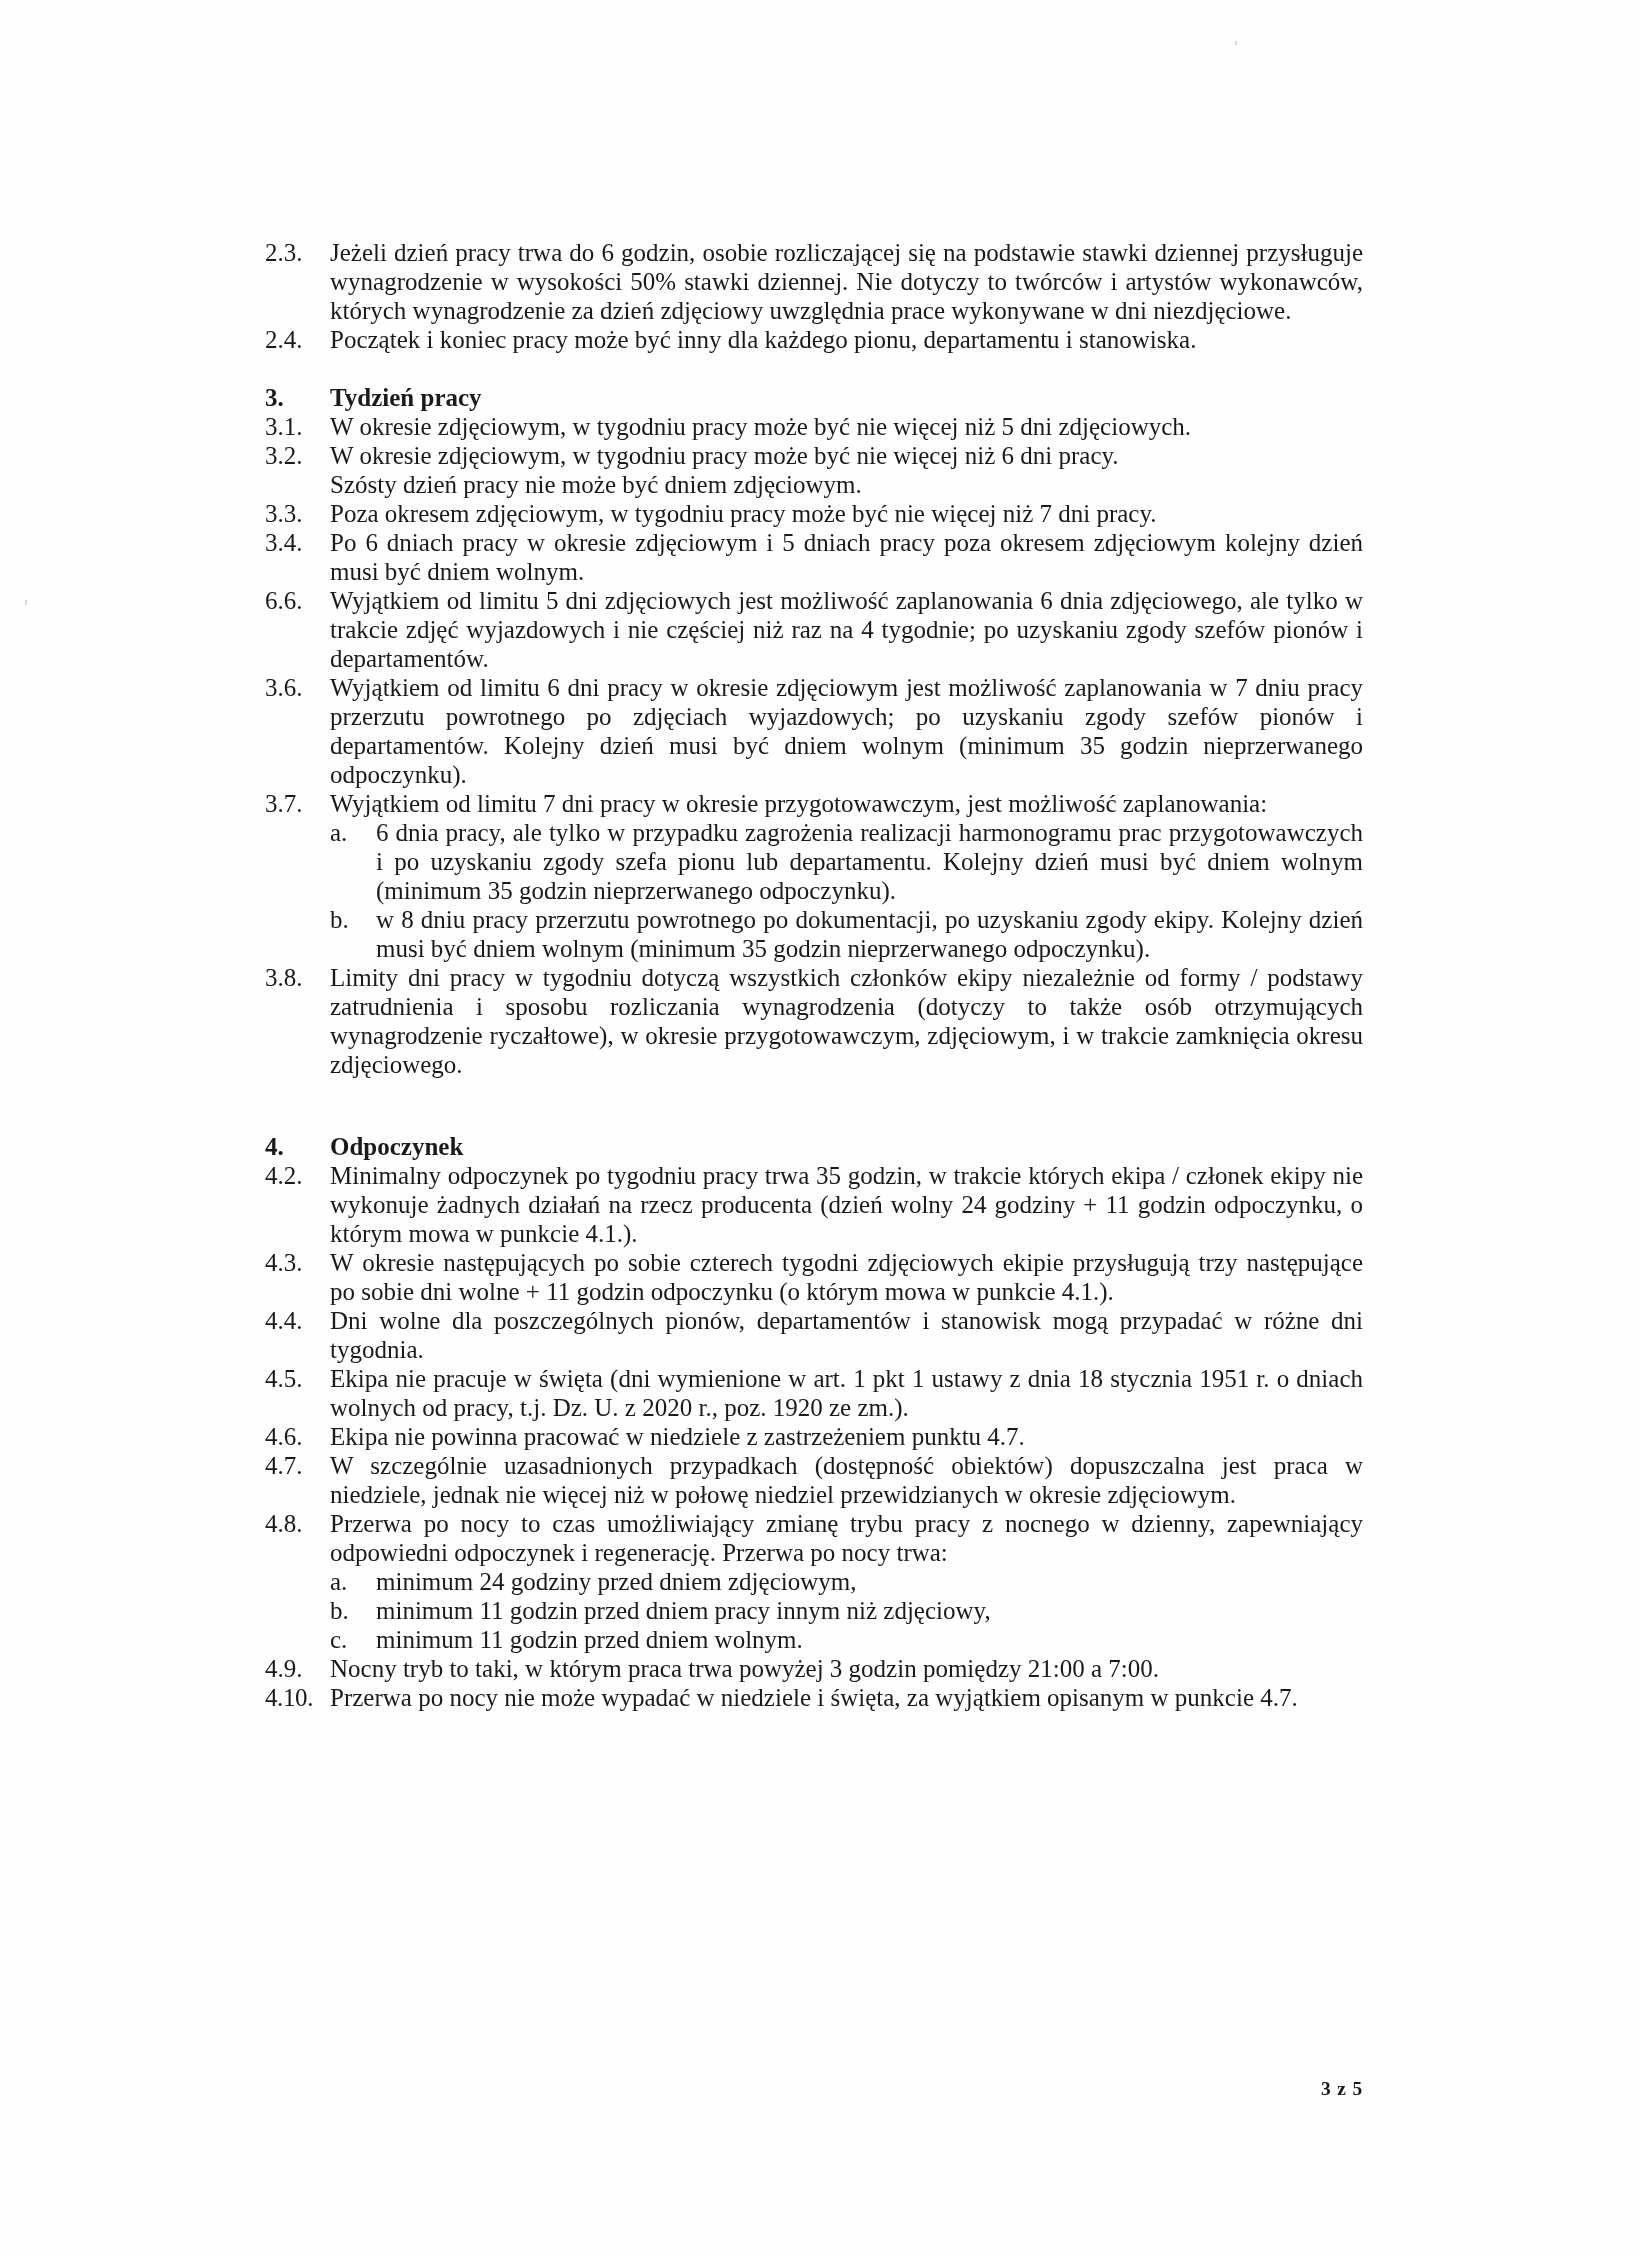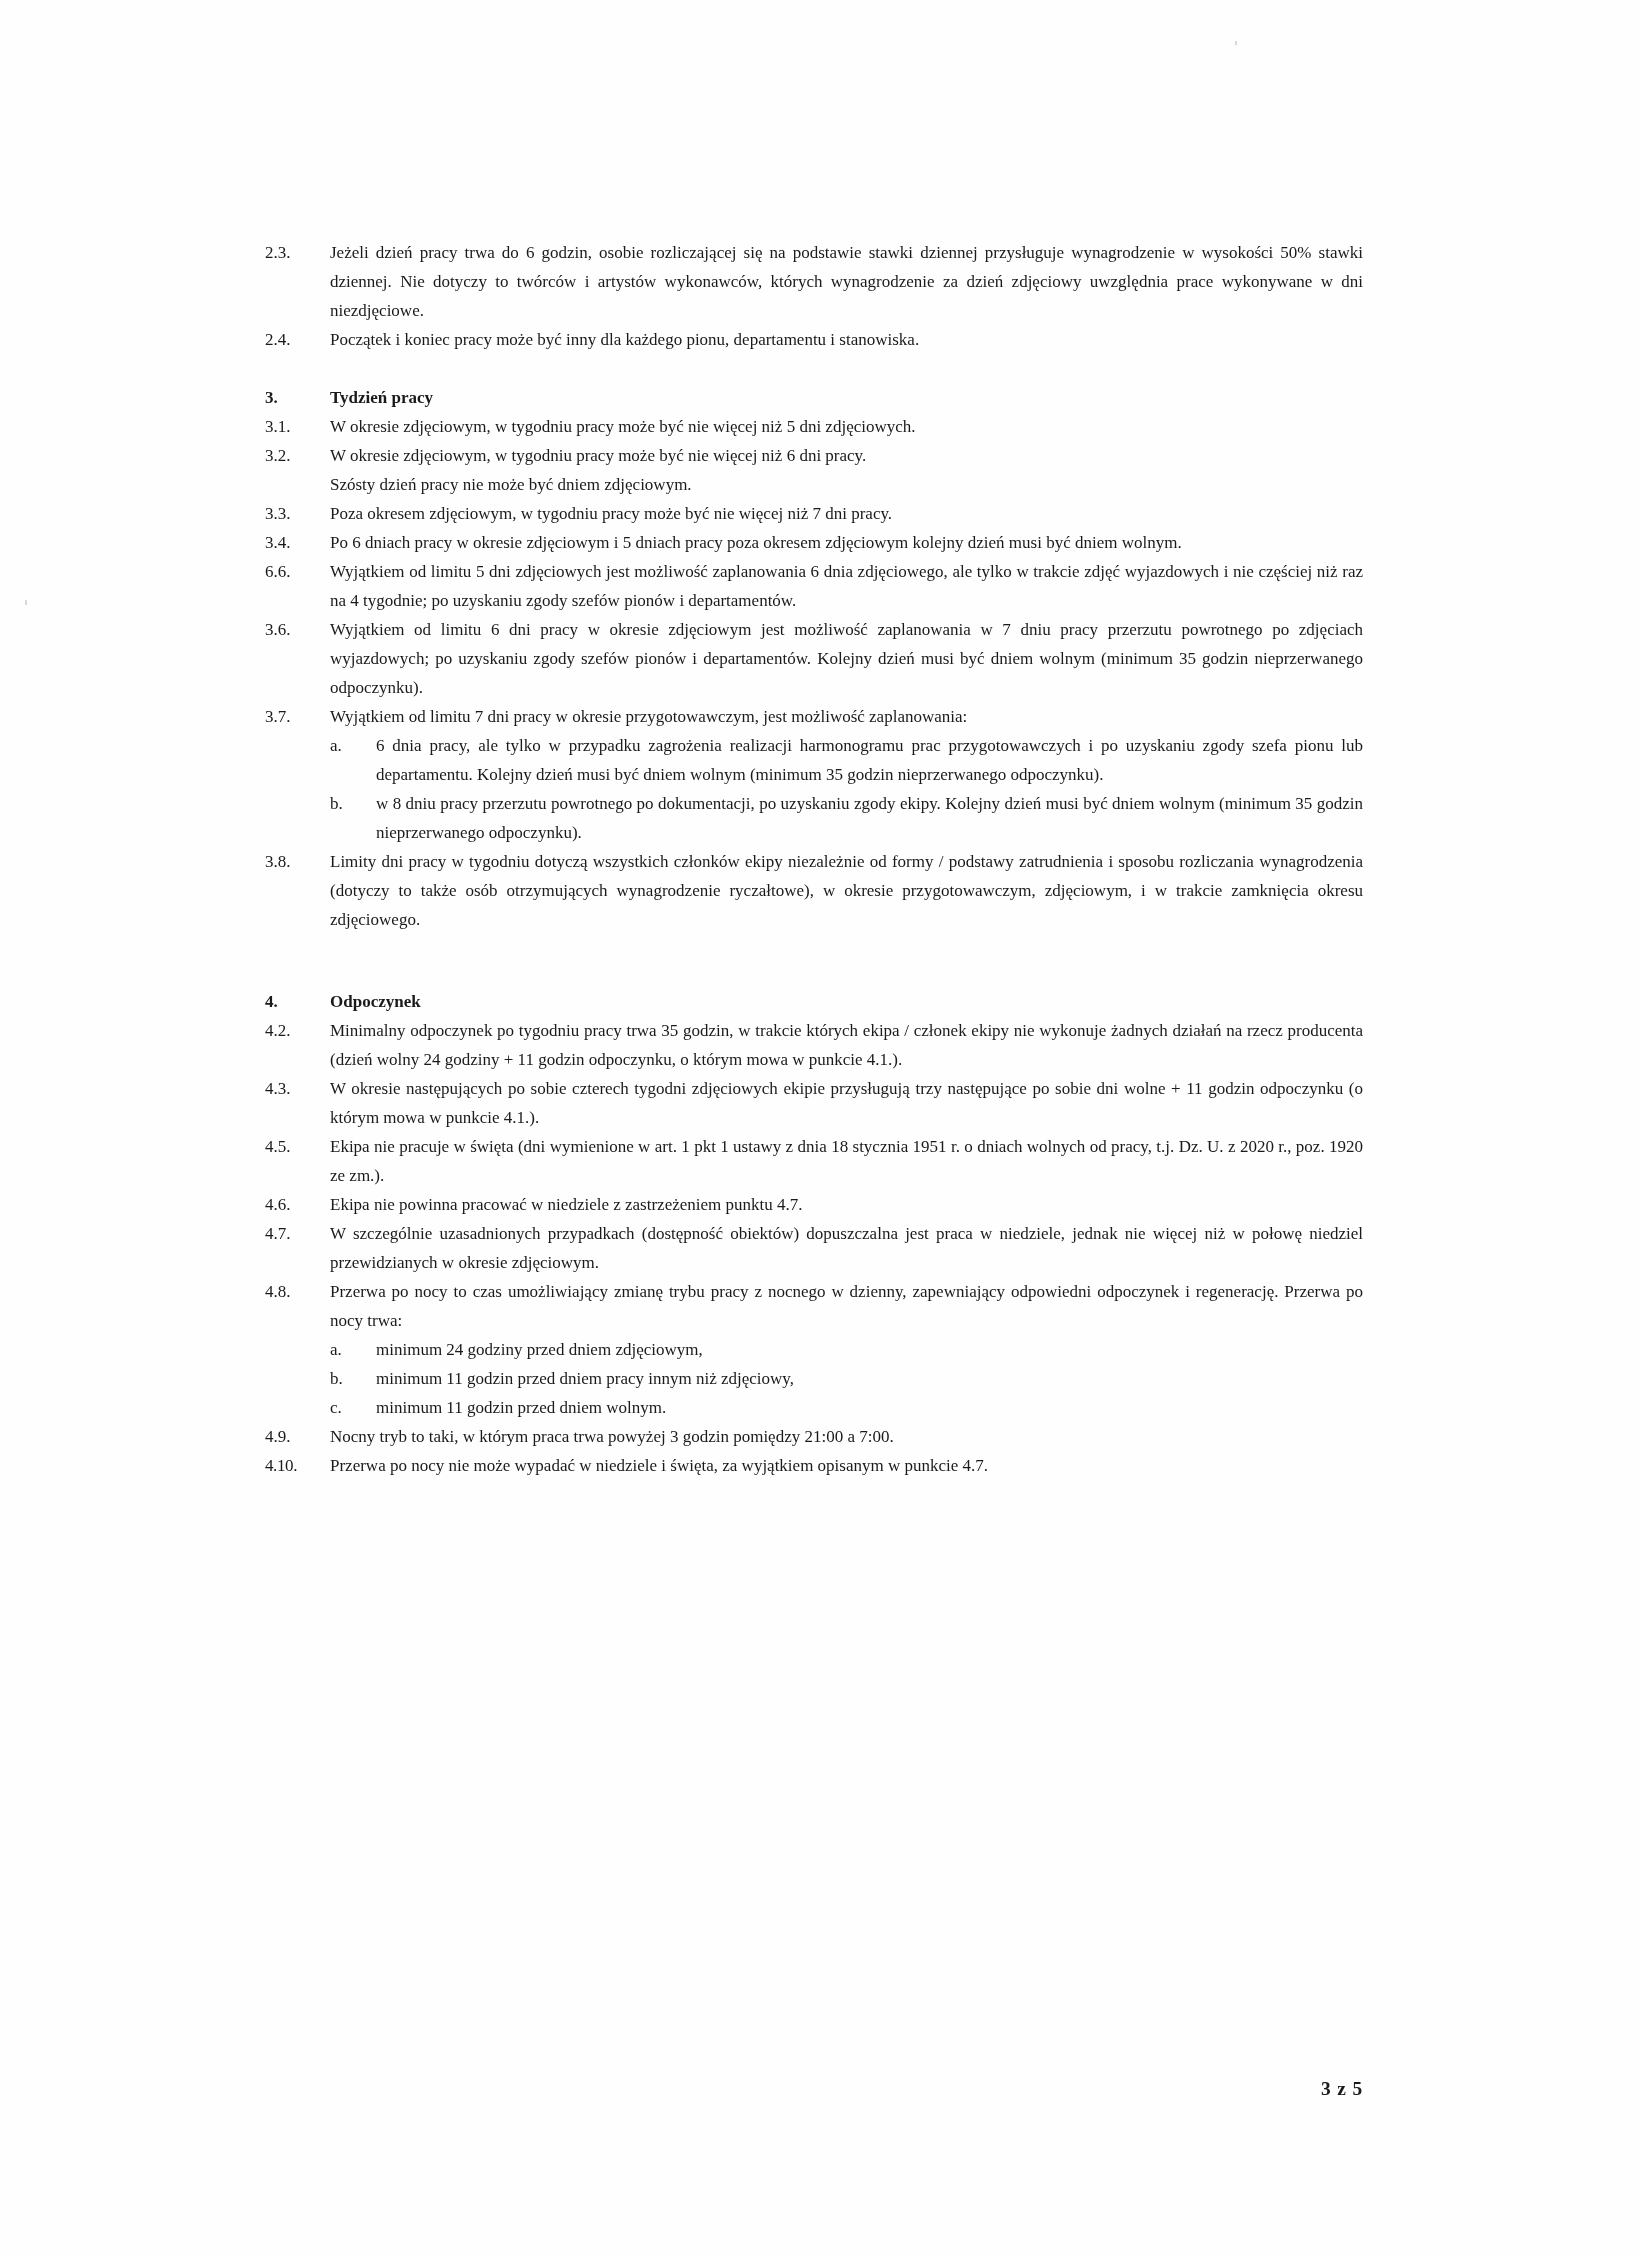--- a/index.html
+++ b/index.html
@@ -19,21 +19,21 @@
     position: absolute;
     left: 0; top: 0;
     width: 1642px; height: 2258px;
     background: #fefefe;
   }
   .content {
     position: absolute;
     left: 265px;
     top: 238px;
     width: 1098px;
-    font-size: 17px;
+    font-size: 25px;
     line-height: 29px;
   }
   .item {
     display: flex;
     align-items: flex-start;
   }
   .num {
     flex: 0 0 65px;
     width: 65px;
     white-space: nowrap;
@@ -152,20 +152,24 @@
       </div>
       <div class="item">
         <span class="num">4.2.</span>
         <span class="text">Minimalny odpoczynek po tygodniu pracy trwa 35 godzin, w trakcie których ekipa / członek ekipy nie wykonuje żadnych działań na rzecz producenta (dzień wolny 24 godziny + 11 godzin odpoczynku, o którym mowa w punkcie 4.1.).</span>
       </div>
       <div class="item">
         <span class="num">4.3.</span>
         <span class="text">W okresie następujących po sobie czterech tygodni zdjęciowych ekipie przysługują trzy następujące po sobie dni wolne + 11 godzin odpoczynku (o którym mowa w punkcie 4.1.).</span>
       </div>
       <div class="item">
+        <span class="num">4.4.</span>
+        <span class="text">Dni wolne dla poszczególnych pionów, departamentów i stanowisk mogą przypadać w różne dni tygodnia.</span>
+      </div>
+      <div class="item">
         <span class="num">4.5.</span>
         <span class="text">Ekipa nie pracuje w święta (dni wymienione w art. 1 pkt 1 ustawy z dnia 18 stycznia 1951 r. o dniach wolnych od pracy, t.j. Dz. U. z 2020 r., poz. 1920 ze zm.).</span>
       </div>
       <div class="item">
         <span class="num">4.6.</span>
         <span class="text">Ekipa nie powinna pracować w niedziele z zastrzeżeniem punktu 4.7.</span>
       </div>
       <div class="item">
         <span class="num">4.7.</span>
         <span class="text">W szczególnie uzasadnionych przypadkach (dostępność obiektów) dopuszczalna jest praca w niedziele, jednak nie więcej niż w połowę niedziel przewidzianych w okresie zdjęciowym.</span>

